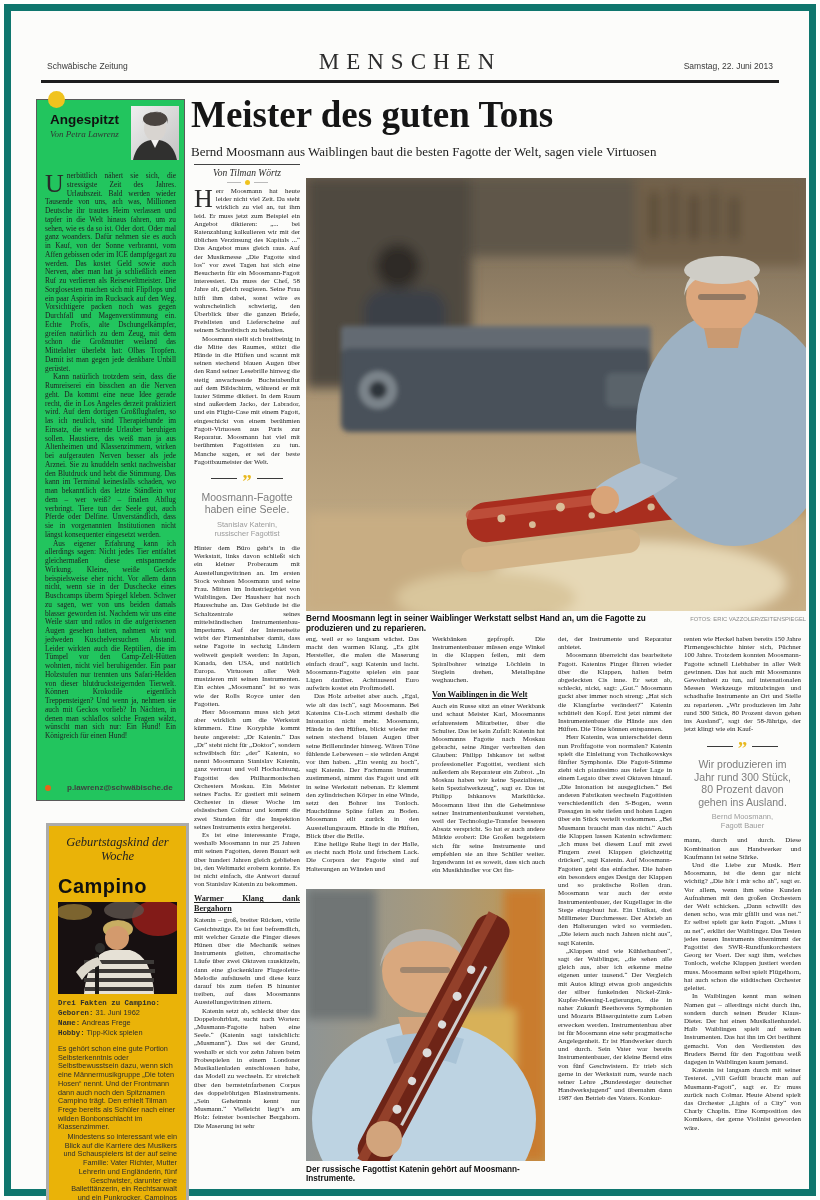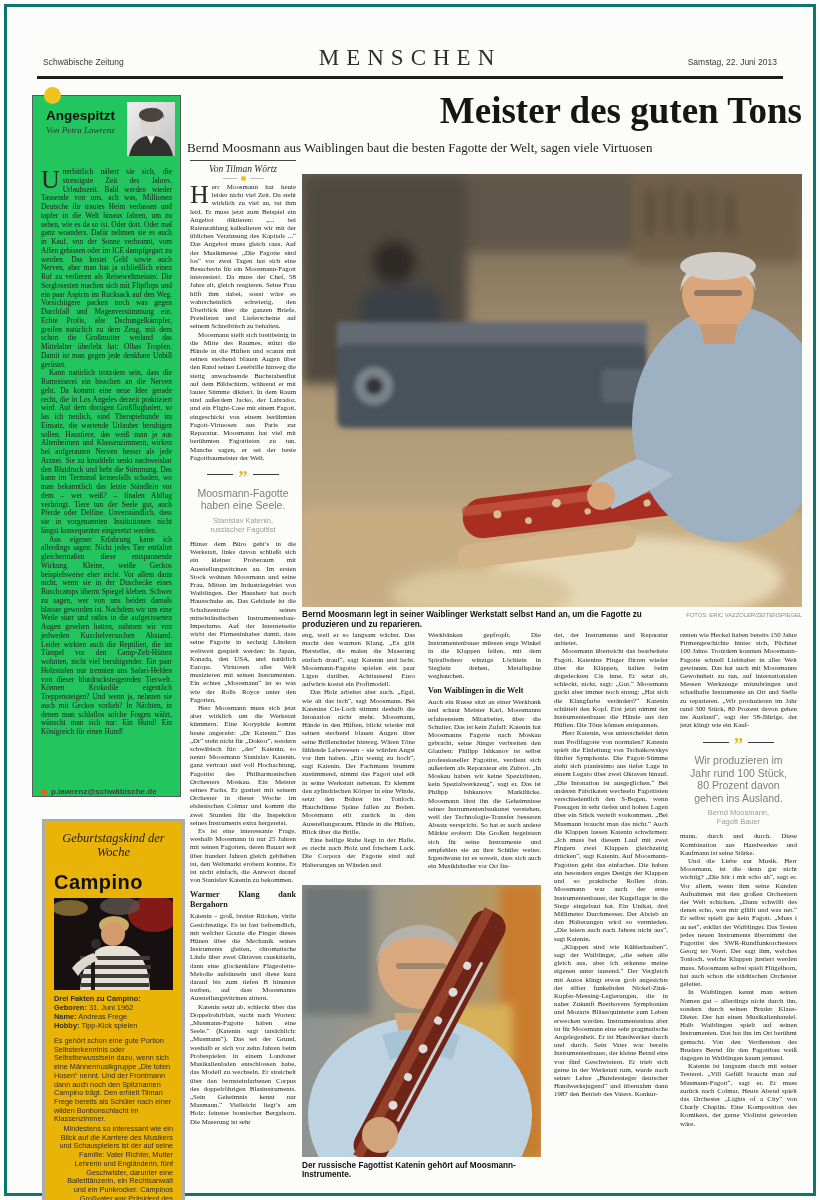--- a/index.html
+++ b/index.html
@@ -1,57 +1,57 @@
 <!DOCTYPE html>
 <html lang="de"><head>
 <meta charset="utf-8">
 <style>
   html,body{margin:0;padding:0;background:#ffffff;}
   .page{position:relative;width:820px;height:1200px;background:#ffffff;overflow:hidden;
         font-family:"Liberation Serif",serif;color:#1b1b1b;}
-  .frame{position:absolute;left:4px;top:4px;right:4px;bottom:4px;border:3px solid #0f766e;background:#fcfcfa;padding-left:25px;}
+  .frame{position:absolute;left:4px;top:4px;right:4px;bottom:4px;border:7px solid #0f766e;background:#fcfcfa;padding-left:25px;}
 
   
   .hdr-paper{position:absolute;left:36px;top:50px;font:8.5px "Liberation Sans",sans-serif;color:#3a3a3a;}
   .hdr-section{position:absolute;left:0;right:0;top:38px;text-align:center;
                font:23px "Liberation Serif",serif;letter-spacing:7px;color:#2d2d2d;}
   .hdr-date{position:absolute;right:36px;top:50px;font:8.5px "Liberation Sans",sans-serif;color:#3a3a3a;}
   .hdr-rule{position:absolute;left:30px;right:30px;top:69px;height:3px;background:#1d1d1d;}
 
   
   .bodytext{font:6.9px/8.2px "Liberation Serif",serif;text-align:justify;color:#222;}
   .p{margin:0;}
   .p + .p{text-indent:8px;}
   .dropcap{float:left;font:26px/21px "Liberation Serif",serif;padding:1px 3px 0 0;color:#2a2a2a;}
-  .subh{font:bold 8.2px/10px "Liberation Serif",serif;margin:6px 0 2px;text-indent:0;}
+  .subh{font:bold 8.2px/10px "Liberation Serif",serif;margin:6px 0 2px;text-indent:0;text-decoration:underline;}
 
   
   .ang-box{position:absolute;left:25px;top:88px;width:147px;height:700px;border:1px solid #5a5a5a;background:#22c55e;}
   .ang-dot{position:absolute;left:11px;top:-9px;width:17px;height:17px;border-radius:50%;background:#f0c31e;}
   .ang-head{position:relative;padding:12px 8px 4px 13px;height:52px;}
   .ang-title{font:bold 13.5px "Liberation Sans",sans-serif;color:#111;margin:0;}
   .ang-by{font:italic 9px "Liberation Serif",serif;color:#333;margin-top:2px;}
   .ang-photo{position:absolute;right:5px;top:6px;width:48px;height:54px;}
   .ang-body{padding:4px 8px 0 8px;font-size:7.4px;line-height:8.75px;height:585px;overflow:hidden;}
-  .ang-email{position:absolute;left:8px;bottom:0;display:flex;align-items:center;gap:4px;
+  .ang-email{position:absolute;left:8px;bottom:8px;display:flex;align-items:center;gap:16px;
              font:bold 8px "Liberation Sans",sans-serif;color:#3f3f3f;}
   .email-dot{width:6px;height:6px;border-radius:50%;background:#e8621a;display:inline-block;}
 
   
   .bd-box{position:absolute;left:35px;top:812px;width:137px;height:383px;border:3px solid #ababab;background:#eab308;overflow:hidden;}
   .bd-kicker{font:italic 12.5px/14px "Liberation Serif",serif;text-align:center;margin:9px 6px 4px;color:#222;}
   .bd-name{font:bold 20px "Liberation Sans",sans-serif;margin:12px 0 4px 9px;color:#111;letter-spacing:.5px;}
   .bd-photo{display:block;margin:0 auto;width:119px;height:92px;}
   .bd-facts{margin:4px 9px 0;font:7.4px/9px "Liberation Sans",sans-serif;color:#2e2e2e;}
-  .bd-facts b{font-weight:bold;}
+  .bd-facts b{font-weight:bold;font-family:Liberation Mono, monospace;}
   .bd-body{margin:7px 9px 0;font:7.3px/8.7px "Liberation Sans",sans-serif;color:#2e2e2e;text-align:left;}
   .bd-body .p + .p{margin-top:1px;text-indent:0;text-align:right;}
 
   
-  .headline{position:absolute;left:180px;top:84px;width:615px;text-align:right;
+  .headline{position:absolute;left:180px;top:84px;width:615px;text-align:left;
             font:bold 37px/40px "Liberation Serif",serif;color:#151515;margin:0;}
   .subhead{position:absolute;left:180px;top:133px;width:615px;text-align:left;
            font:13px "Liberation Serif",serif;color:#222;}
   .byline-blk{position:absolute;left:183px;top:153px;width:106px;text-align:center;}
   .byline-rule{height:1px;background:#444;margin-bottom:3px;}
   .byline-name{font:italic 9.5px "Liberation Serif",serif;color:#2b2b2b;}
   .byline-dotrow{display:flex;align-items:center;justify-content:center;gap:4px;margin-top:2px;}
   .byline-dash{width:14px;height:1px;background:#bbb;}
   .byline-dot{width:5px;height:5px;border-radius:50%;background:#f0c31e;}
 
@@ -321,21 +321,21 @@
 
     <div class="col col5 bodytext">
       <p class="p">renten wie Heckel haben bereits 150 Jahre Firmengeschichte hinter sich, Püchner 100 Jahre. Trotzdem konnten Moosmann-Fagotte schnell Liebhaber in aller Welt gewinnen. Das hat auch mit Moosmanns Gewohnheit zu tun, auf internationalen Messen Werkzeuge mitzubringen und schadhafte Instrumente an Ort und Stelle zu reparieren. „Wir produzieren im Jahr rund 300 Stück, 80 Prozent davon gehen ins Ausland“, sagt der 58-Jährige, der jetzt klingt wie ein Kauf-</p>
 
       <div class="pq">
         <div class="pq-rulerow">
           <span class="pq-dash"></span>
           <span class="pq-mark">”</span>
           <span class="pq-dash"></span>
         </div>
-        <div class="pq-text">Wir produzieren im Jahr rund 100 Stück, 80 Prozent davon gehen ins Ausland.</div>
+        <div class="pq-text">Wir produzieren im Jahr rund 300 Stück, 80 Prozent davon gehen ins Ausland.</div>
         <div class="pq-name">Bernd Moosmann,</div>
         <div class="pq-role">Fagott Bauer</div>
       </div>
 
       <p class="p">mann, durch und durch. Diese Kombination aus Handwerker und Kaufmann ist seine Stärke.</p>
       <p class="p">Und die Liebe zur Musik. Herr Moosmann, ist die denn gar nicht wichtig? „Die hör i mir scho ah“, sagt er. Vor allem, wenn ihm seine Kunden Aufnahmen mit den großen Orchestern der Welt schicken. „Dann schwillt des denen scho, was mir gfällt und was net.“ Er selbst spielt gar kein Fagott. „Muss i au net“, erklärt der Waiblinger. Das Testen jedes neuen Instruments übernimmt der Fagottist des SWR-Rundfunkorchesters Georg ter Voert. Der sagt ihm, welches Tonloch, welche Klappen justiert werden muss. Moosmann selbst spielt Flügelhorn, hat auch schon die städtischen Orchester geleitet.</p>
       <p class="p">In Waiblingen kennt man seinen Namen gut – allerdings nicht durch ihn, sondern durch seinen Bruder Klaus-Dieter. Der hat einen Musikalienhandel. Halb Waiblingen spielt auf seinen Instrumenten. Das hat ihn im Ort berühmt gemacht. Von den Verdiensten des Bruders Bernd für den Fagottbau weiß dagegen in Waiblingen kaum jemand.</p>
       <p class="p">Katenin ist langsam durch mit seiner Testerei. „Vill Gefüll braucht man auf Musmann-Fagott“, sagt er. Er muss zurück nach Colmar. Heute Abend spielt das Orchester „Lights of a City“ von Charly Chaplin. Eine Komposition des Komikers, der gerne Violinist geworden wäre.</p>
     </div>
 

